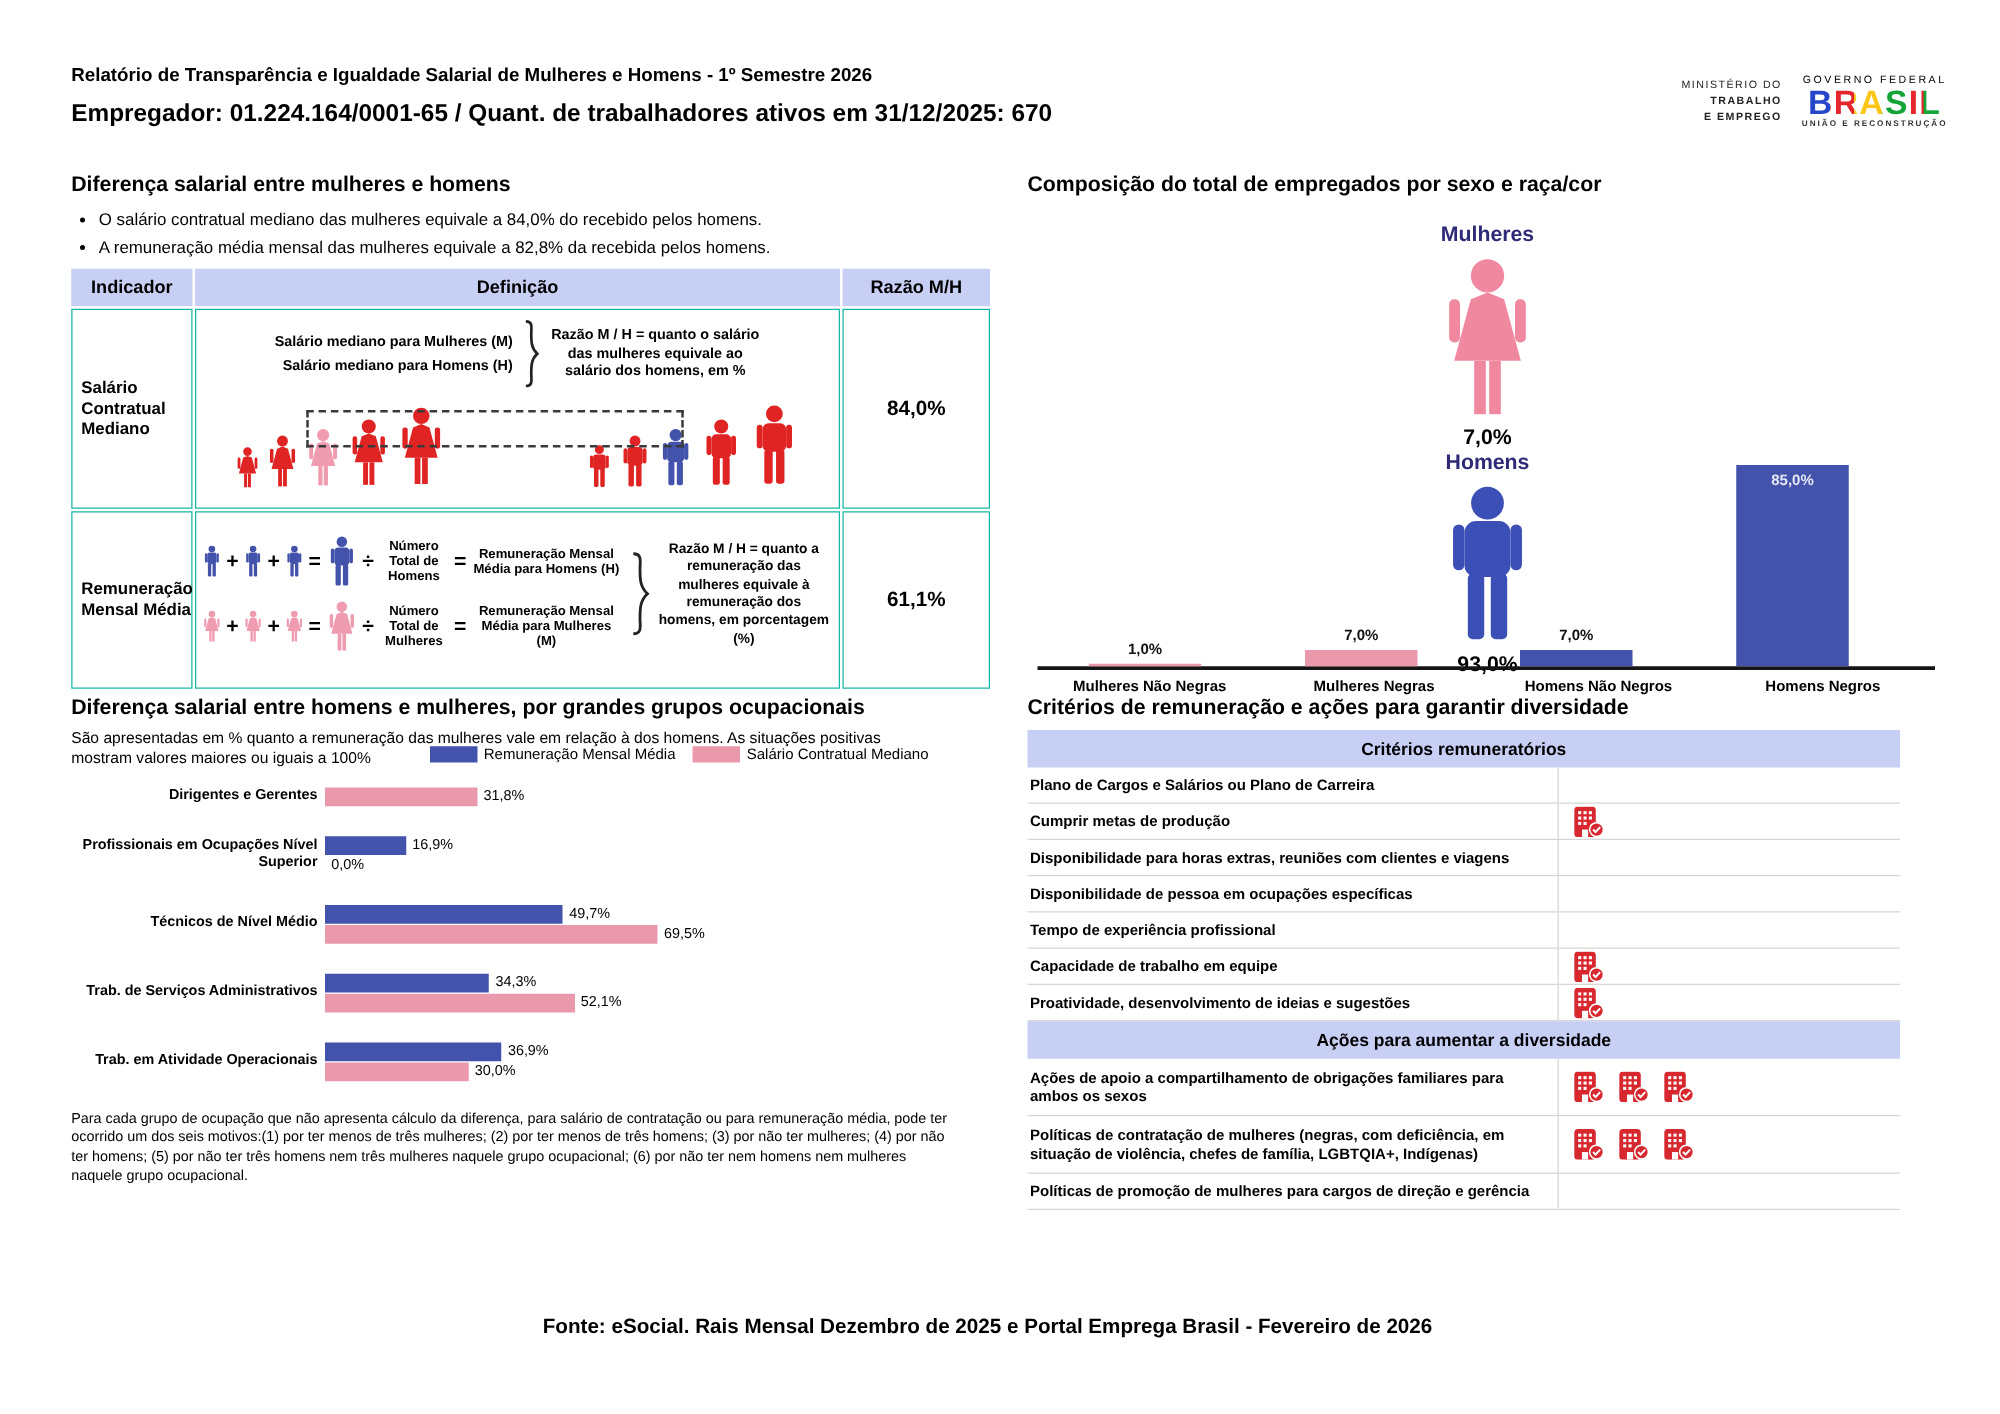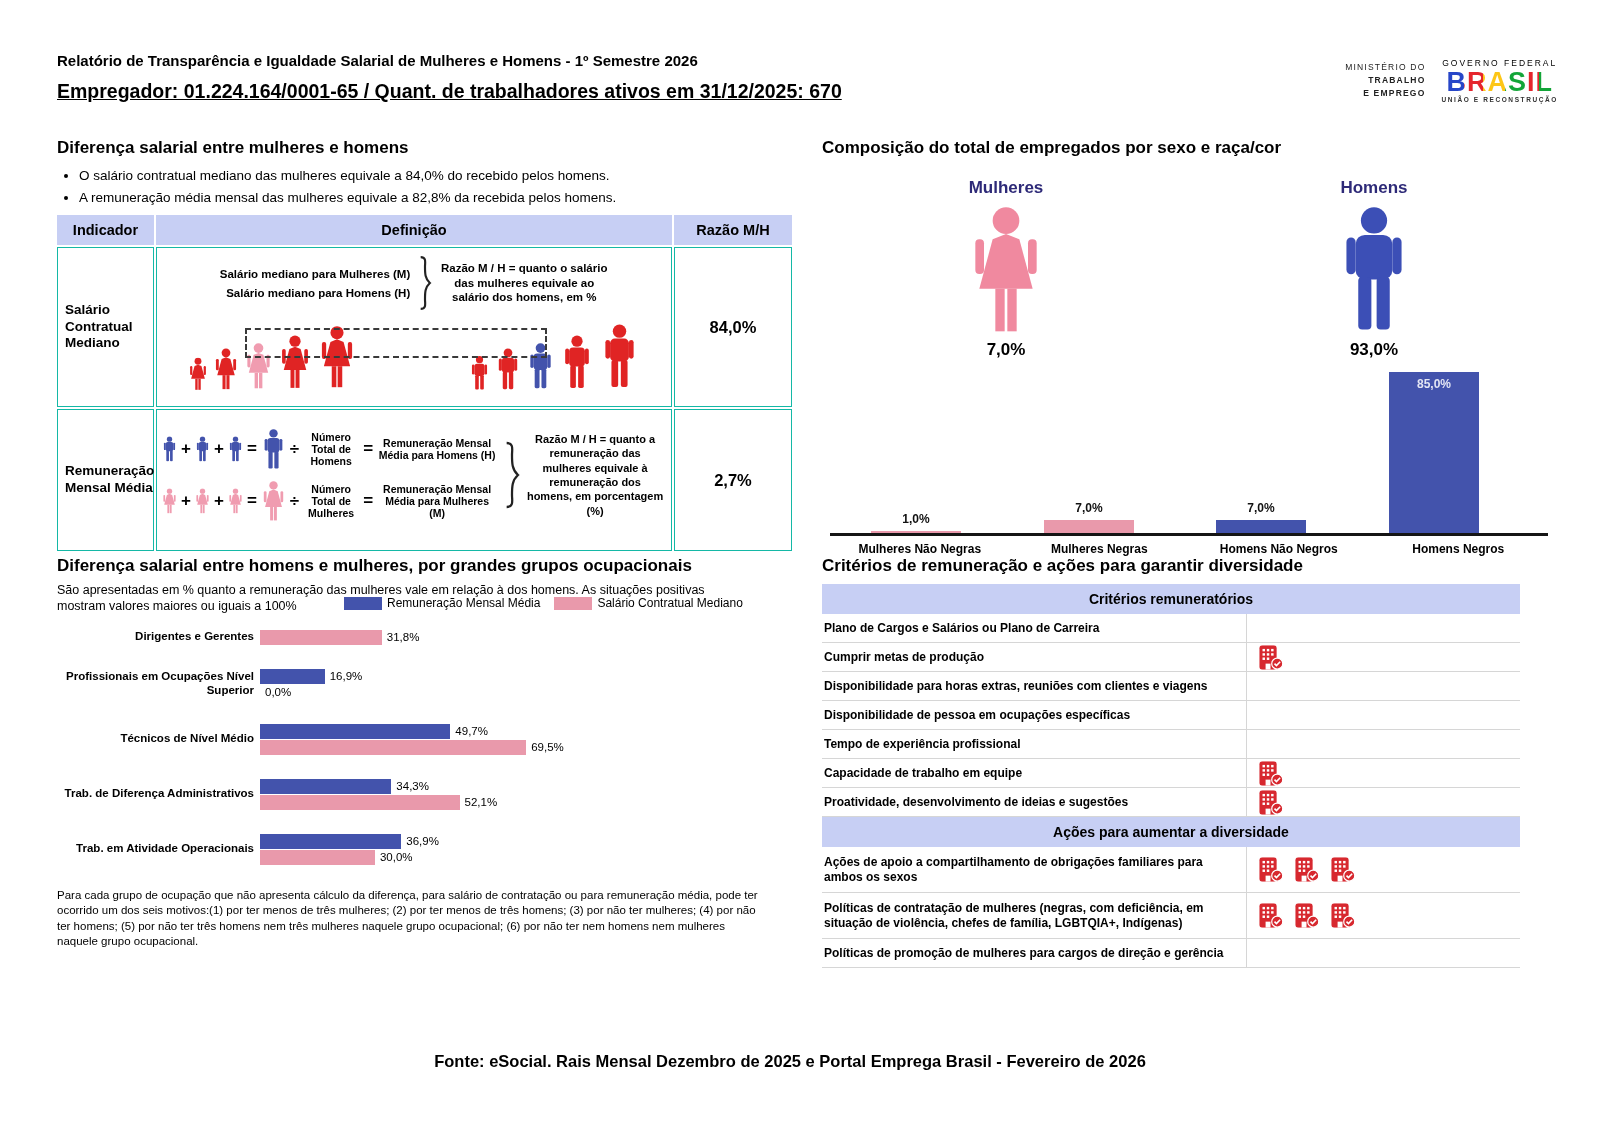--- a/index.html
+++ b/index.html
@@ -2,21 +2,21 @@
 <html lang="pt-BR"><head>
 <meta charset="utf-8">
 <style>
   * { margin:0; padding:0; box-sizing:border-box; }
   html,body { width:1600px; height:1131px; background:#fff; overflow:hidden;
               font-family:"Liberation Sans", sans-serif; color:#000; }
 
   
   .header-titles { position:absolute; left:57px; top:52px; width:1160px; }
   .header-titles h1 { font-size:15px; font-weight:bold; margin-bottom:11px; }
-  .header-titles h2 { font-size:19.5px; font-weight:bold;text-decoration:underline; }
+  .header-titles h2 { font-size:19.5px; font-weight:bold; }
 
   .logos { position:absolute; right:42px; top:58px; display:flex; align-items:center; gap:16px; }
   .ministry { text-align:right; font-size:8.5px; letter-spacing:1.2px; line-height:1.55; color:#222; }
   .ministry .b { font-weight:bold; }
   .govlogo { text-align:center; }
   .govlogo .gov-top { font-size:8.5px; font-weight:normal; letter-spacing:2px; }
   .brasil-brand { font-size:27px; font-weight:800; letter-spacing:1px; color:#2746c8; line-height:1.05; }
   @supports (-webkit-background-clip: text) {
     .brasil-brand { background:linear-gradient(90deg,#2746c8 0 20%,#e5262d 20% 36%,#fdc617 36% 55%,#13a538 55% 72%,#e5262d 72% 84%,#13a538 84% 100%);
                     -webkit-background-clip:text; -webkit-text-fill-color:transparent; }
@@ -57,21 +57,21 @@
   .formula-row { display:flex; align-items:center; gap:3px; font-weight:bold; }
   .op { font-size:17px; font-weight:bold; }
   .f-divisor { width:58px; text-align:center; font-size:10.5px; line-height:1.15; }
   .f-result  { width:122px; text-align:center; font-size:10.5px; line-height:1.15; }
   .def2-note { width:138px; text-align:center; font-weight:bold; font-size:11px; line-height:1.3; }
 
   .brace-svg { stroke:#222; fill:none; }
 
   
   .sec-comp { position:absolute; left:822px; top:138px; width:736px; height:440px; }
-  .comp-figures { display:flex; margin-top:20px; }
+  .comp-figures { display:flex; margin-top:20px;flex-direction:column; }
   .comp-col { flex:1; text-align:center; }
   .comp-col .lbl { font-size:17px; font-weight:bold; color:#2e2a78; }
   .comp-col .icon-wrap { margin-top:8px; height:130px; }
   .comp-col .val { font-size:17px; font-weight:bold; margin-top:4px; }
   .comp-chart { position:absolute; left:8px; right:10px; top:232px; height:166px;
                 border-bottom:3px solid #151515; }
   .comp-slot { position:absolute; bottom:0; width:90px;font-weight:bold; }
   .comp-bar { position:relative; width:100%; }
   .comp-val { position:absolute; left:50%; transform:translateX(-50%); top:-19px;
               font-size:12px; white-space:nowrap; color:#111; }
@@ -285,21 +285,21 @@
               <span class="op">=</span>
               <span class="f-result">Remuneração Mensal Média para Mulheres (M)</span>
             </div>
           </div>
           <svg class="brace-svg" width="16" height="118" viewBox="0 0 24 100">
             <path d="M4 2 C15 2 12 12 12 20 C12 32 12 42 21 50 C12 58 12 68 12 80 C12 88 15 98 4 98" stroke-width="3.4"></path>
           </svg>
           <div class="def2-note">Razão M / H = quanto a remuneração das mulheres equivale à remuneração dos homens, em porcentagem (%)</div>
         </div>
       </div>
-      <div class="c3 r2 ind-cell-ratio">2,7%</div>
+      <div class="c3 r2 ind-cell-ratio">61,1%</div>
     </div>
   </div>
 </div>
 
 <div class="sec-comp">
   <div class="section-title">Composição do total de empregados por sexo e raça/cor</div>
 
   <div class="comp-figures">
     <div class="comp-col">
       <div class="lbl">Mulheres</div>
@@ -400,21 +400,21 @@
           <span class="occ-val">49,7%</span>
         </div>
         <div class="occ-bar-row">
           <div class="occ-bar pinkbg" style="width: 266.185px;"></div>
           <span class="occ-val">69,5%</span>
         </div>
       </div>
     </div>
 
     <div class="occ-group">
-      <div class="occ-label">Trab. de Diferença Administrativos</div>
+      <div class="occ-label">Trab. de Serviços Administrativos</div>
       <div class="occ-bars">
         <div class="occ-bar-row">
           <div class="occ-bar bluebg" style="width: 131.369px;"></div>
           <span class="occ-val">34,3%</span>
         </div>
         <div class="occ-bar-row">
           <div class="occ-bar pinkbg" style="width: 199.543px;"></div>
           <span class="occ-val">52,1%</span>
         </div>
       </div>

